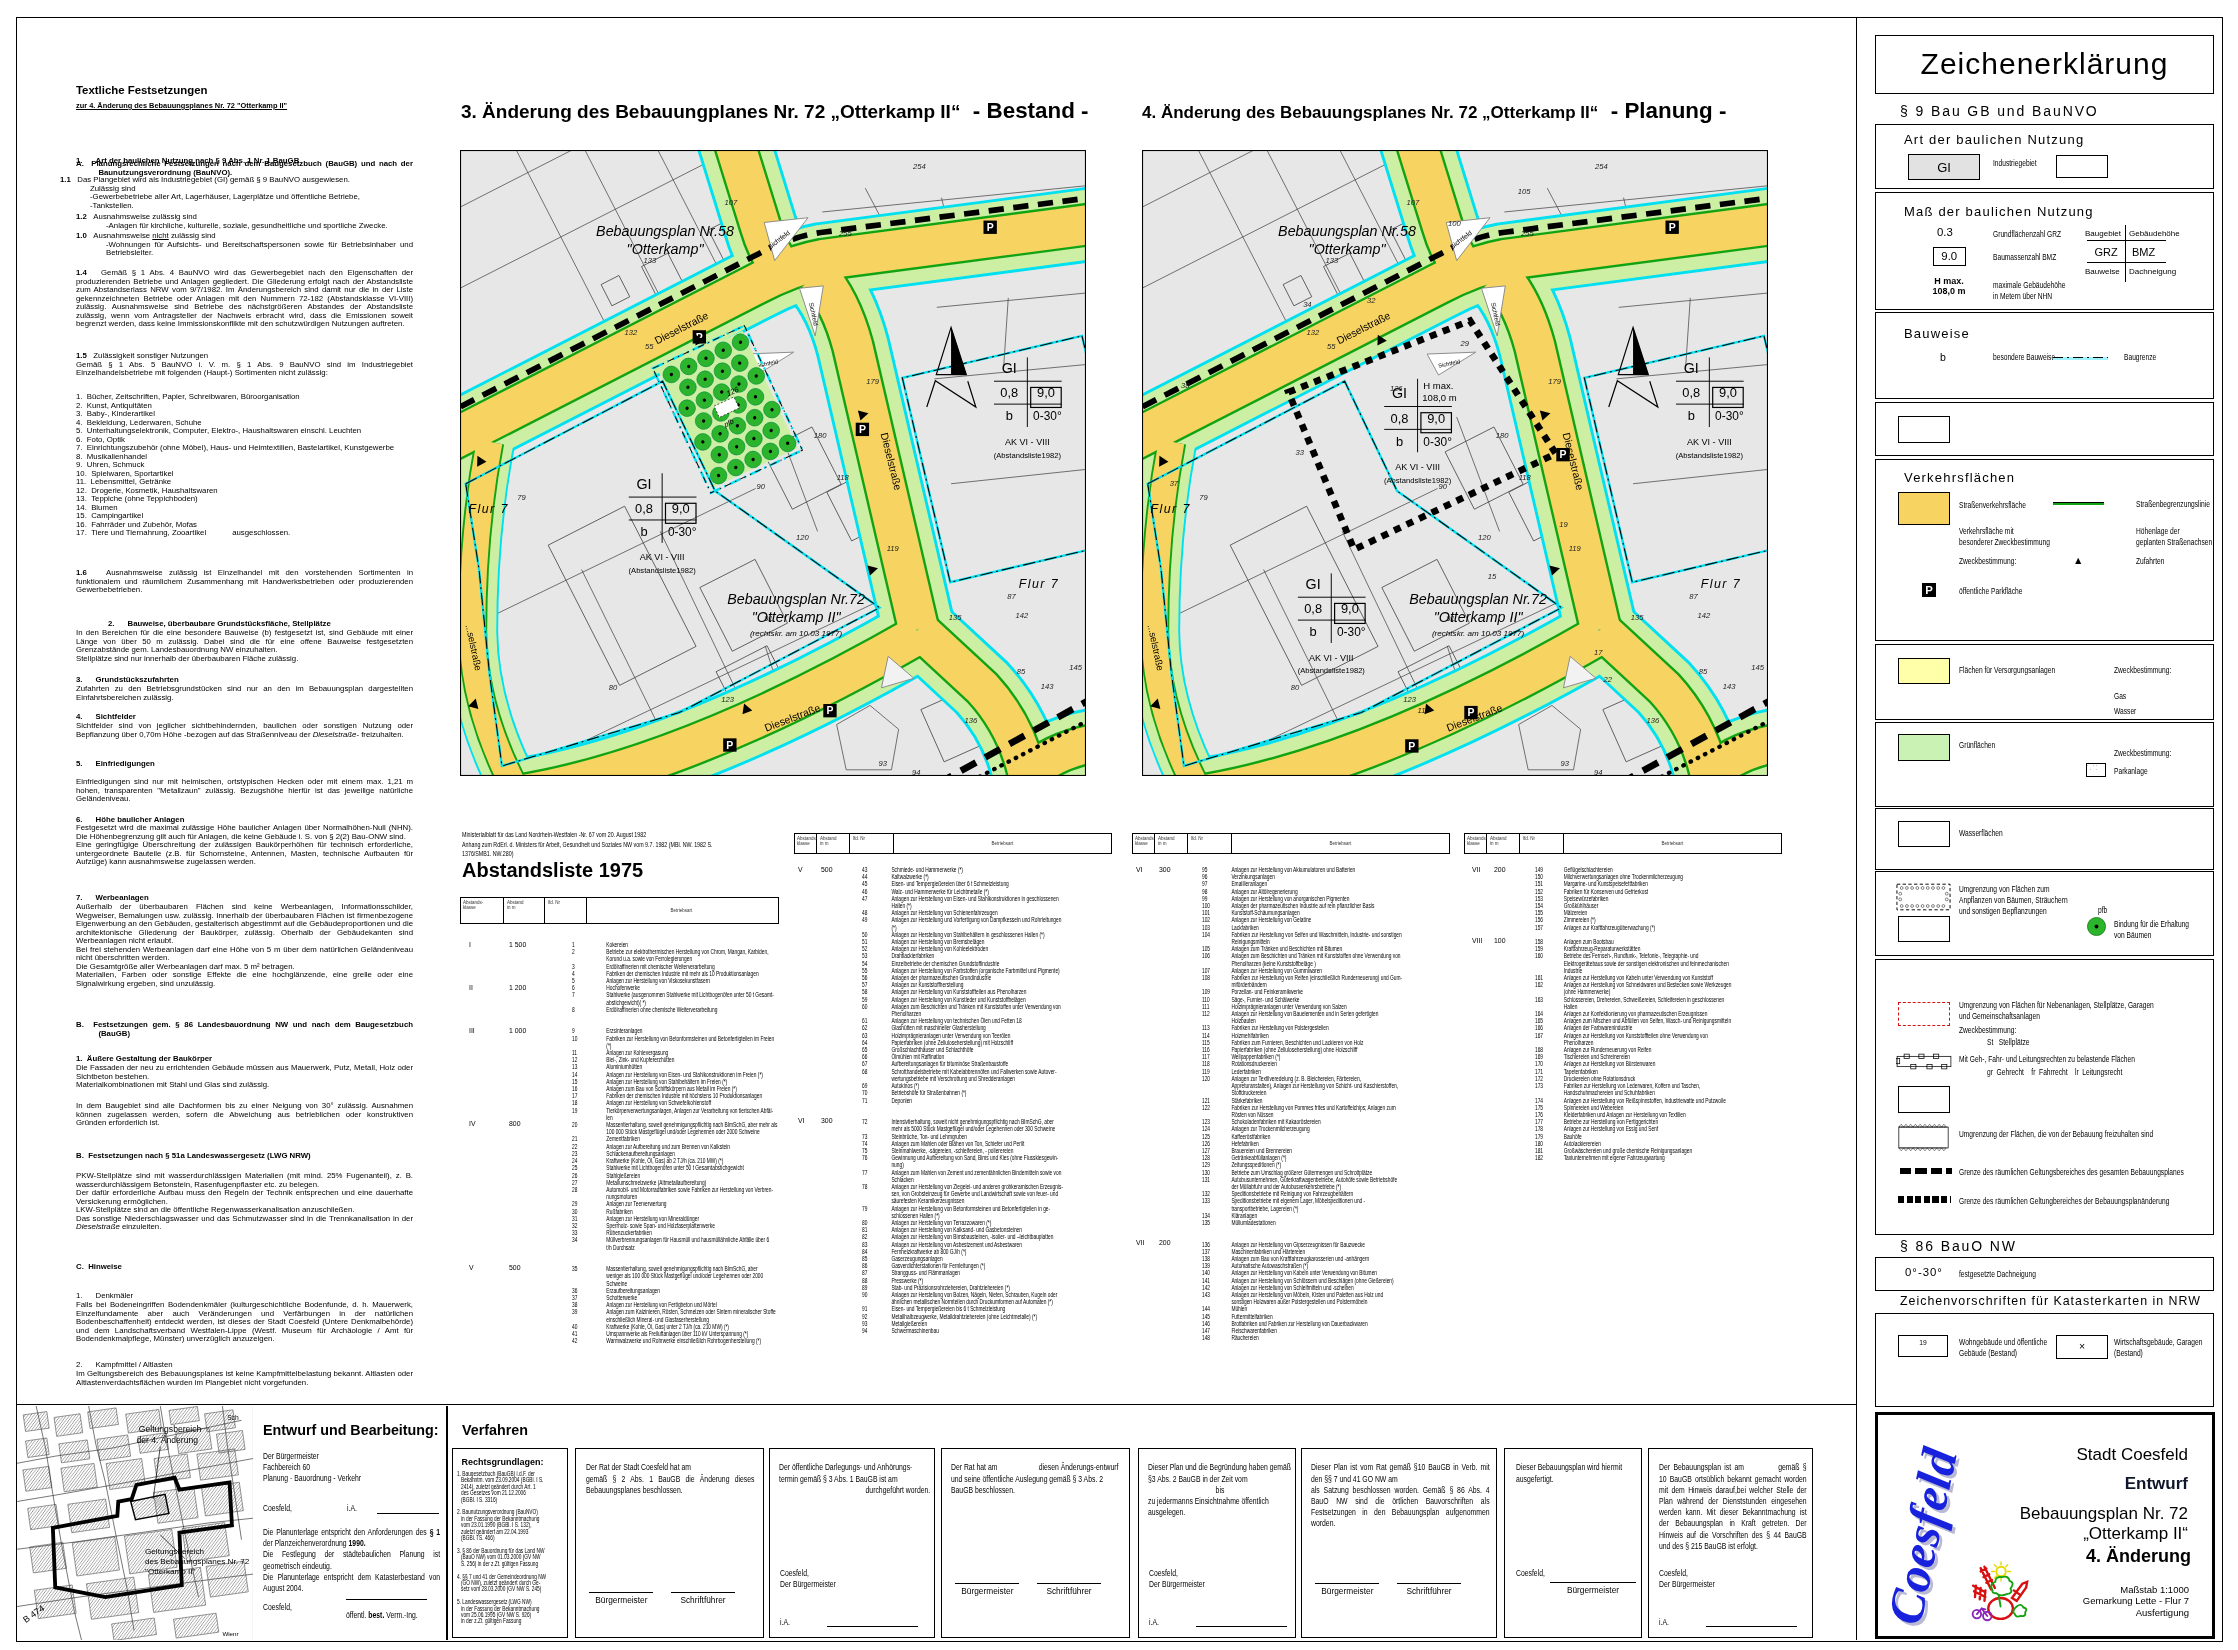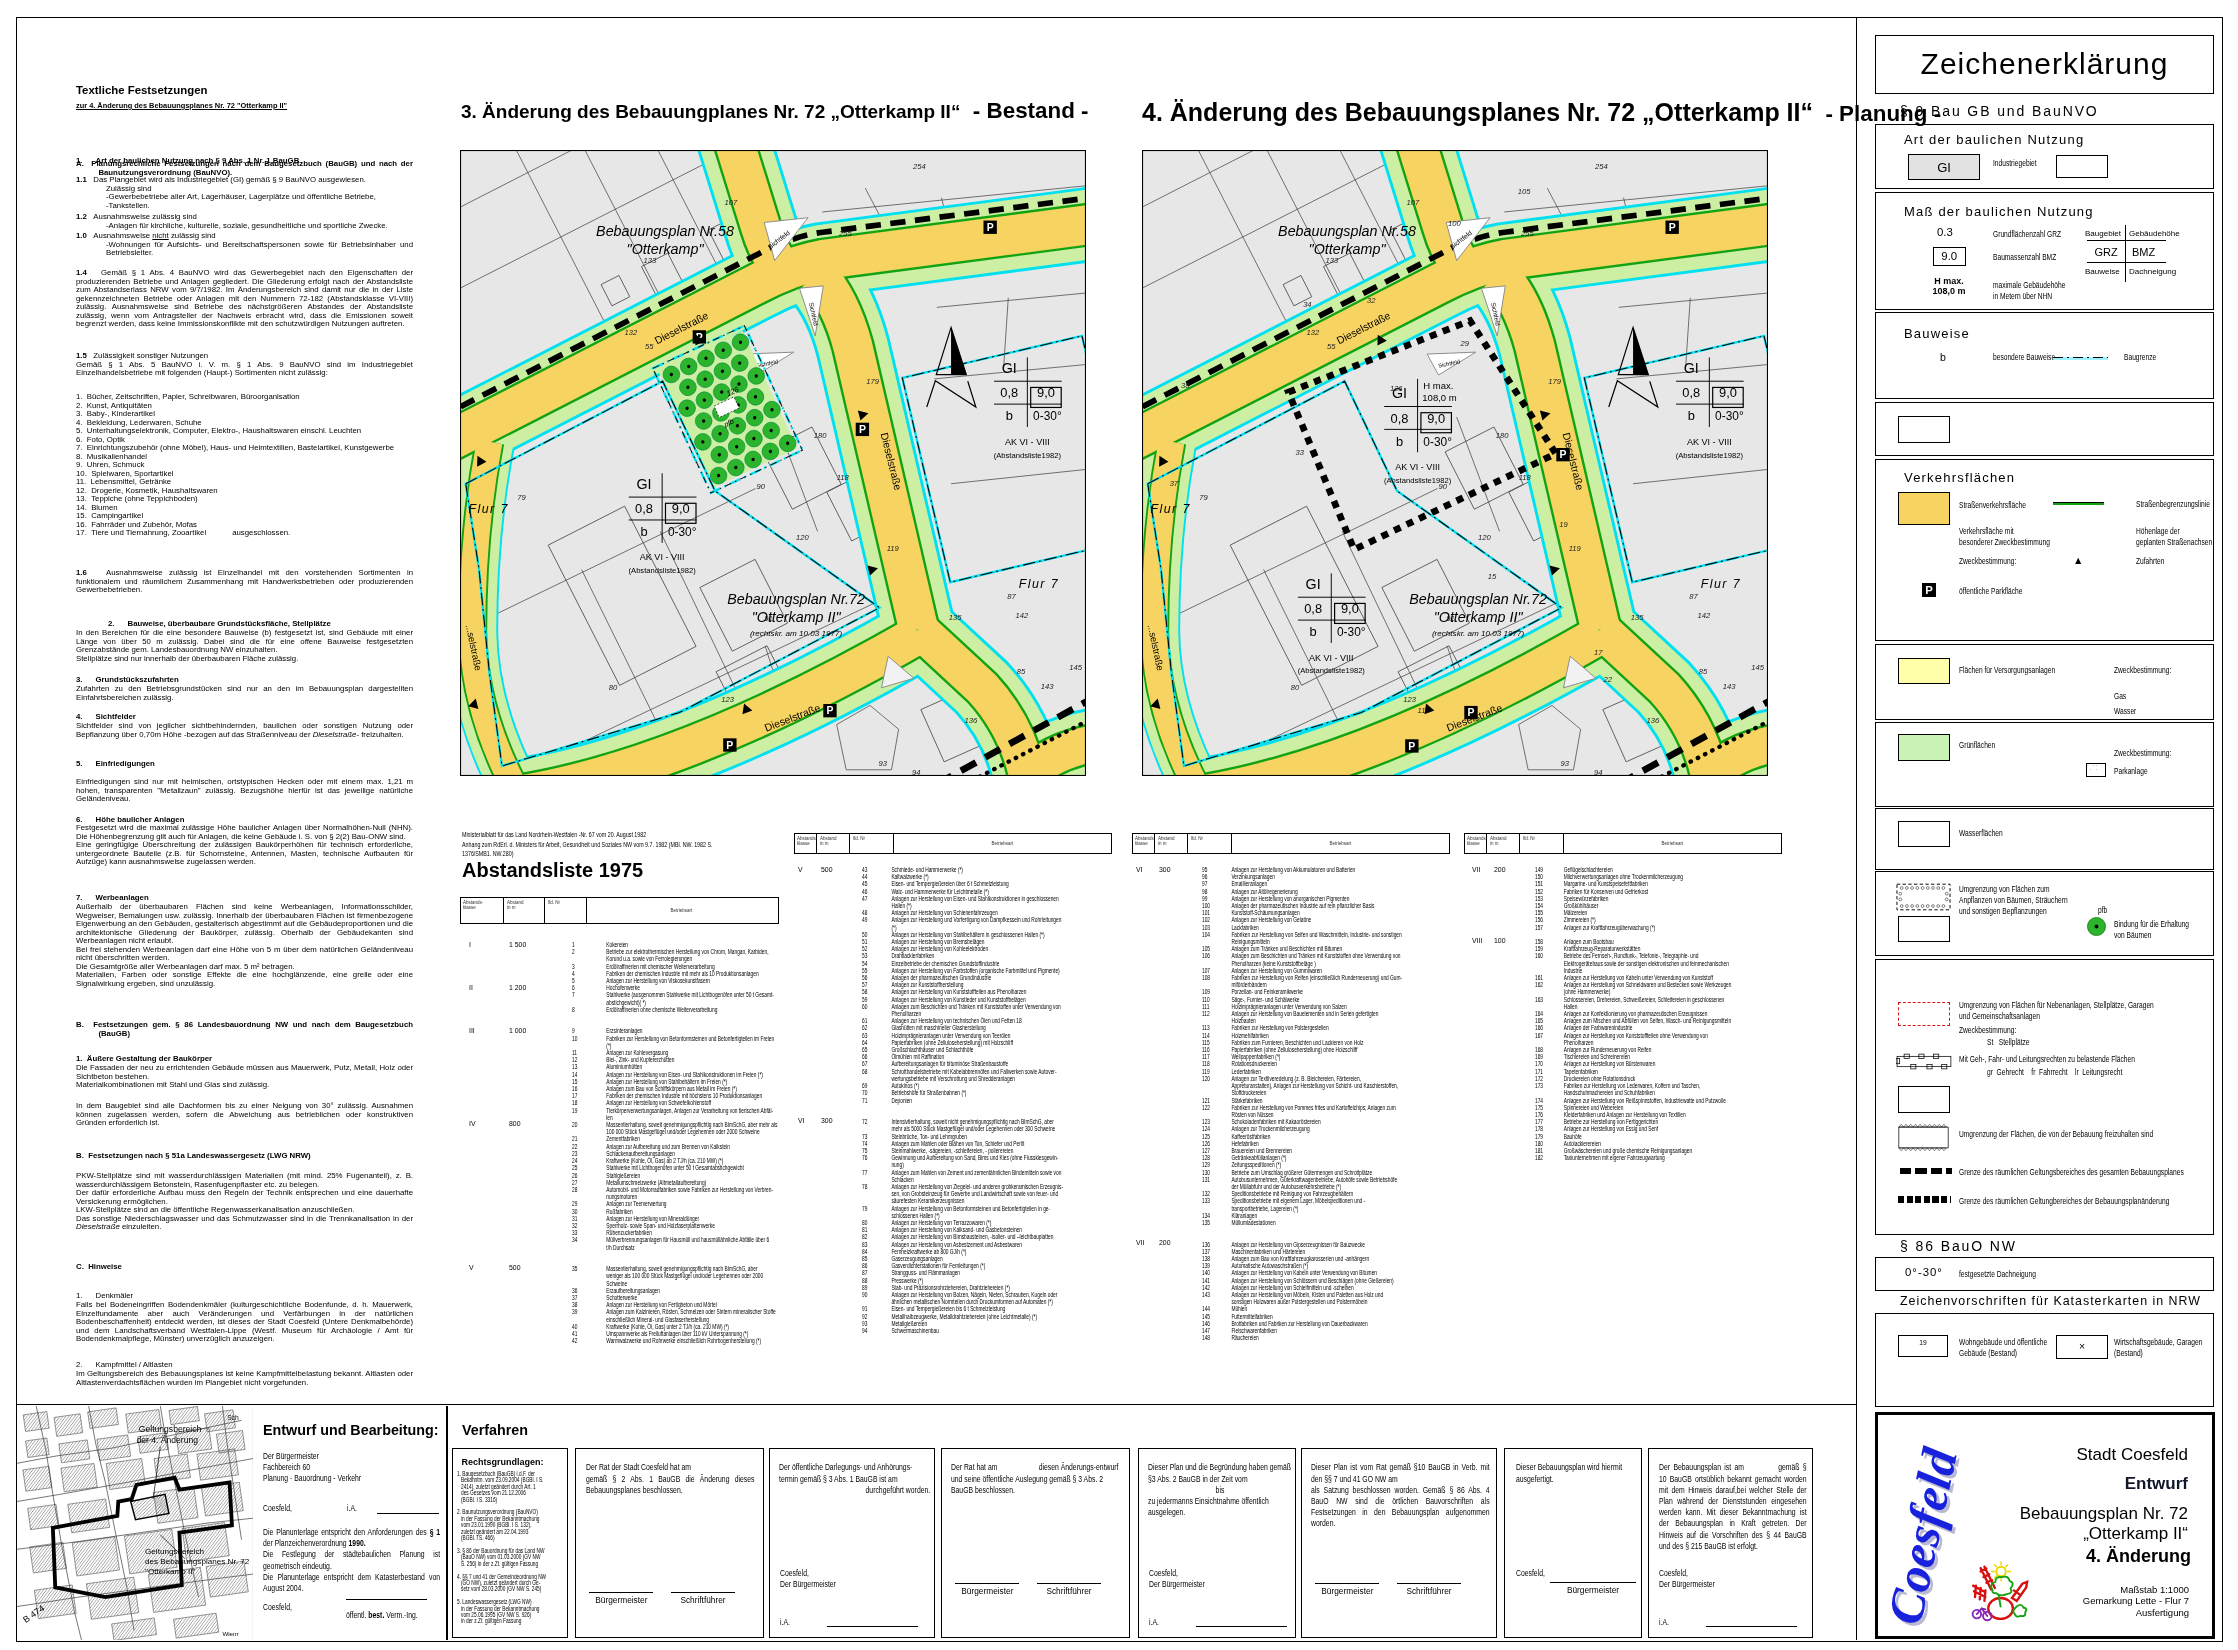--- a/index.html
+++ b/index.html
@@ -28,21 +28,21 @@
 <div class="a t16" style="left:76px;top:102px;width:337px;text-decoration:underline;"><span style="font-size:7.4px" class="b">zur 4. Änderung des Bebauungsplanes Nr. 72 "Otterkamp II"</span></div>
 
 <div class="a t16" style="left:76px;top:128px;width:337px;margin-top:32px;">
     <div class="b j hang2">A.&nbsp;&nbsp;Planungsrechliche Festsetzungen nach dem Baugesetzbuch (BauGB) und nach der Baunutzungsverordnung (BauNVO).</div>
   </div>
 
 <div class="a t16" style="left:76px;top:157px;width:337px;">
     <div class="b">1.&nbsp;&nbsp;&nbsp;&nbsp;&nbsp;&nbsp;Art der baulichen Nutzung nach § 9 Abs. 1 Nr. 1 BauGB</div>
   </div>
 
-<div class="a t16" style="left:76px;top:176px;width:337px;">
+<div class="a t16" style="left:60px;top:176px;width:337px;">
     <div class="hang j"><span class="b">1.1</span>&nbsp;&nbsp;&nbsp;Das Plangebiet wird als Industriegebiet (GI) gemäß § 9 BauNVO ausgewiesen.<br>Zulässig sind<br>-Gewerbebetriebe aller Art, Lagerhäuser, Lagerplätze und öffentliche Betriebe,<br>-Tankstellen.</div>
   </div>
 
 <div class="a t16" style="left:76px;top:213px;width:337px;">
     <div class="hang j"><span class="b">1.2</span>&nbsp;&nbsp;&nbsp;Ausnahmsweise zulässig sind<br>-Anlagen für kirchliche, kulturelle, soziale, gesundheitliche und sportliche Zwecke.</div>
   </div>
 
 <div class="a t16" style="left:76px;top:232px;width:337px;">
     <div class="hang j"><span class="b">1.0</span>&nbsp;&nbsp;&nbsp;Ausnahmsweise <u>nicht</u> zulässig sind<br>-Wohnungen für Aufsichts- und Bereitschaftspersonen sowie für Betriebsinhaber und Betriebsleiter.</div>
   </div>
@@ -134,21 +134,21 @@
 <div class="a t16" style="left:76px;top:1301px;width:337px;">
     <div class="j">Falls bei Bodeneingriffen Bodendenkmäler (kulturgeschichtliche Bodenfunde, d. h. Mauerwerk, Einzelfundamente aber auch Veränderungen und Verfärbungen in der natürlichen Bodenbeschaffenheit) entdeckt werden, ist dieses der Stadt Coesfeld (Untere Denkmalbehörde) und dem Landschaftsverband Westfalen-Lippe (Westf. Museum für Archäologie / Amt für Bodendenkmalpflege, Münster) unverzüglich anzuzeigen.</div>
   </div>
 <div class="a t16" style="left:76px;top:1361px;width:337px;">
     <div>2.&nbsp;&nbsp;&nbsp;&nbsp;&nbsp;&nbsp;Kampfmittel / Altlasten</div>
   </div>
 <div class="a t16" style="left:76px;top:1370px;width:337px;">
     <div class="j">Im Geltungsbereich des Bebauungsplanes ist keine Kampfmittelbelastung bekannt. Altlasten oder Altlastenverdachtsflächen wurden im Plangebiet nicht vorgefunden.</div>
   </div>
 <div class="a" style="left:461px;top:98px;width:716px;white-space:nowrap"><span class="b" style="font-size:19px">3. Änderung des Bebauungplanes Nr. 72 „Otterkamp II“</span><span class="b" style="font-size:22.4px">&nbsp; - Bestand -</span></div>
-<div class="a" style="left:1142px;top:98px;width:716px;white-space:nowrap"><span class="b" style="font-size:25px">4. Änderung des Bebauungsplanes Nr. 72 „Otterkamp II“</span><span class="b" style="font-size:22.4px">&nbsp; - Planung -</span></div>
+<div class="a" style="left:1142px;top:98px;width:716px;white-space:nowrap"><span class="b" style="font-size:17px">4. Änderung des Bebauungsplanes Nr. 72 „Otterkamp II“</span><span class="b" style="font-size:22.4px">&nbsp; - Planung -</span></div>
 <div class="a" style="left:460px;top:150px;">
     <svg width="626" height="626" viewBox="0 0 1313 1313" style="display:block">
       <defs>
         <clipPath id="mc1">
           <rect x="0" y="0" width="1313" height="1313"></rect>
         </clipPath>
       </defs>
       <g clip-path="url(#mc1)">
         <rect x="0" y="0" width="1313" height="1313" fill="#E7E7E7"></rect>
         <g stroke="#4a4a4a" stroke-width="1.6" fill="none">

